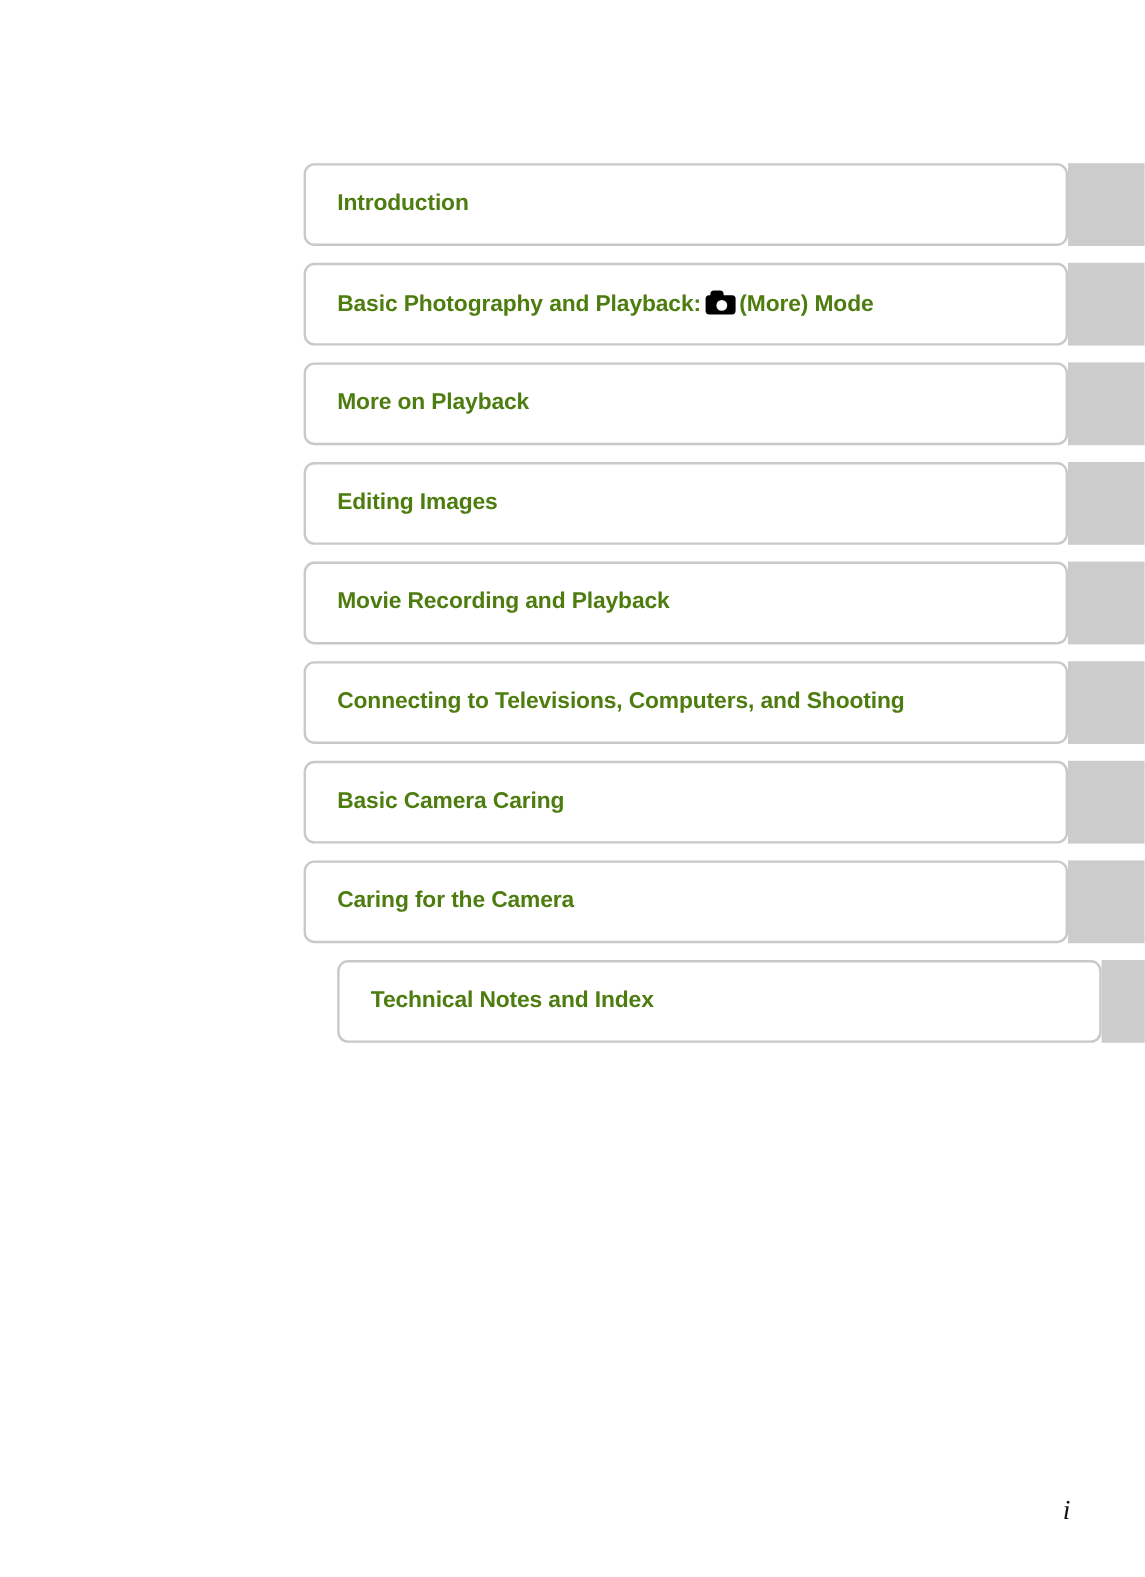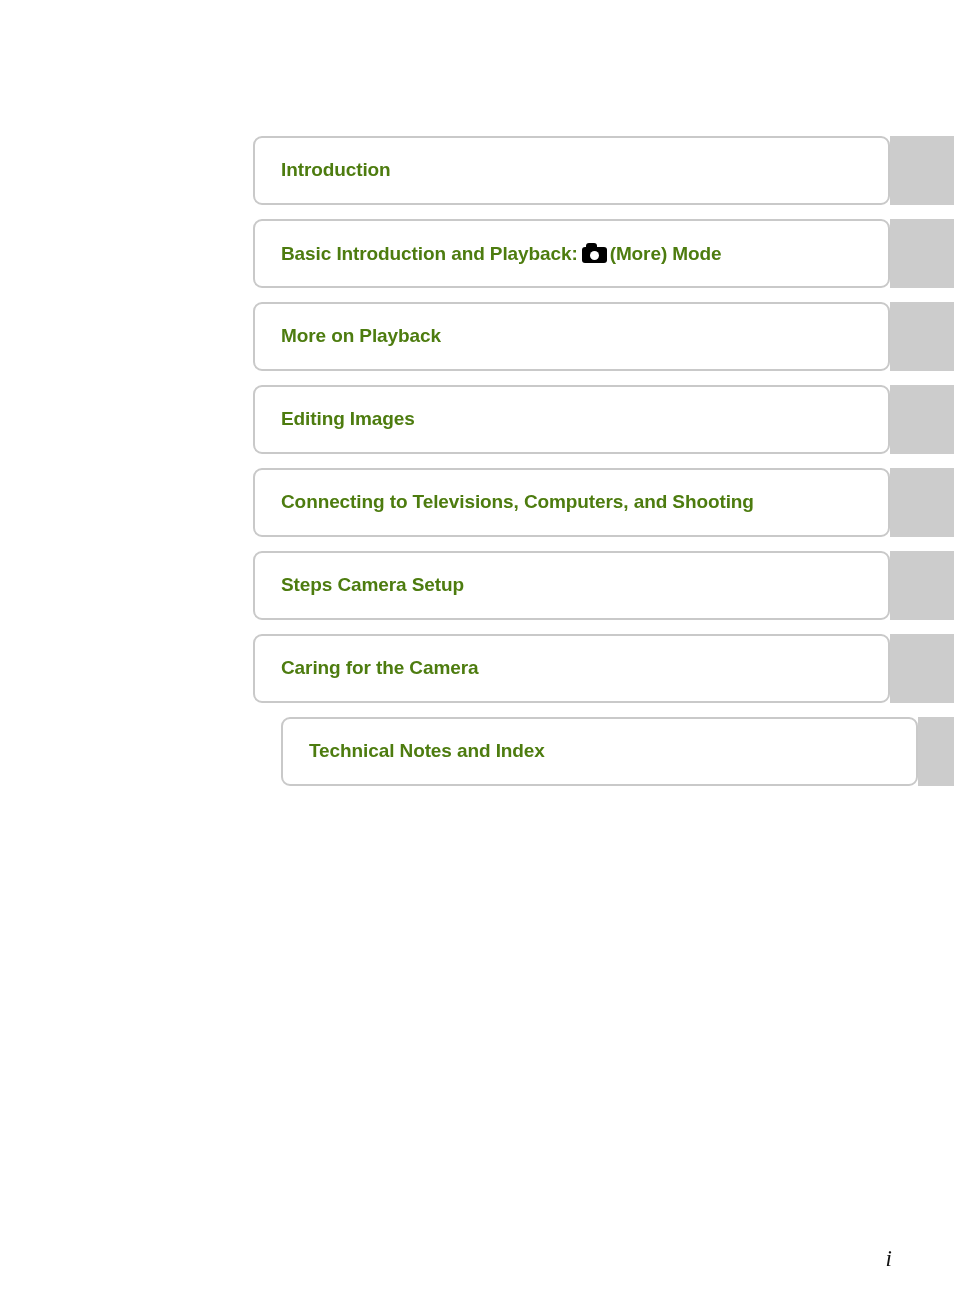--- a/index.html
+++ b/index.html
@@ -138,51 +138,57 @@
     <div class="chapter-row">
       <div class="chapter-box">
         <span class="chapter-title">Introduction</span>
       </div>
       <div class="chapter-tab"></div>
     </div>
 
 
     <div class="chapter-row">
       <div class="chapter-box">
-        <span class="chapter-title"><span>Basic Introduction and Playback:</span><span class="camera-icon"><span class="hump"></span><span class="body"></span><span class="lens"></span></span><span>(More) Mode</span></span>
+        <span class="chapter-title"><span>Basic Photography and Playback:</span><span class="camera-icon"><span class="hump"></span><span class="body"></span><span class="lens"></span></span><span>(More) Mode</span></span>
       </div>
       <div class="chapter-tab"></div>
     </div>
 
 
     <div class="chapter-row">
       <div class="chapter-box">
         <span class="chapter-title">More on Playback</span>
       </div>
       <div class="chapter-tab"></div>
     </div>
 
     <div class="chapter-row">
       <div class="chapter-box">
         <span class="chapter-title">Editing Images</span>
       </div>
       <div class="chapter-tab"></div>
     </div>
 
+    <div class="chapter-row">
+      <div class="chapter-box">
+        <span class="chapter-title">Movie Recording and Playback</span>
+      </div>
+      <div class="chapter-tab"></div>
+    </div>
 
     <div class="chapter-row">
       <div class="chapter-box">
         <span class="chapter-title">Connecting to Televisions, Computers, and Shooting</span>
       </div>
       <div class="chapter-tab"></div>
     </div>
 
     <div class="chapter-row">
       <div class="chapter-box">
-        <span class="chapter-title">Steps Camera Setup</span>
+        <span class="chapter-title">Basic Camera Caring</span>
       </div>
       <div class="chapter-tab"></div>
     </div>
 
     <div class="chapter-row">
       <div class="chapter-box">
         <span class="chapter-title">Caring for the Camera</span>
       </div>
       <div class="chapter-tab"></div>
     </div>

